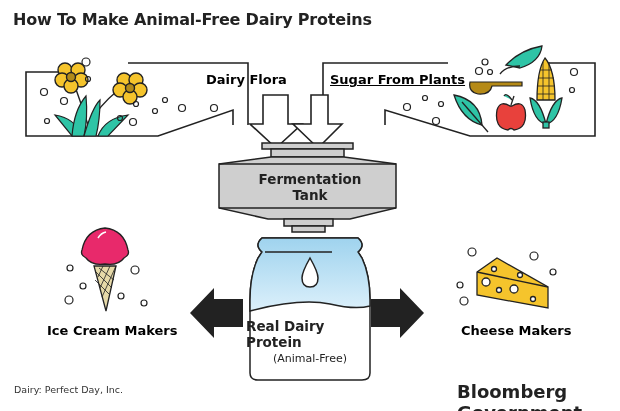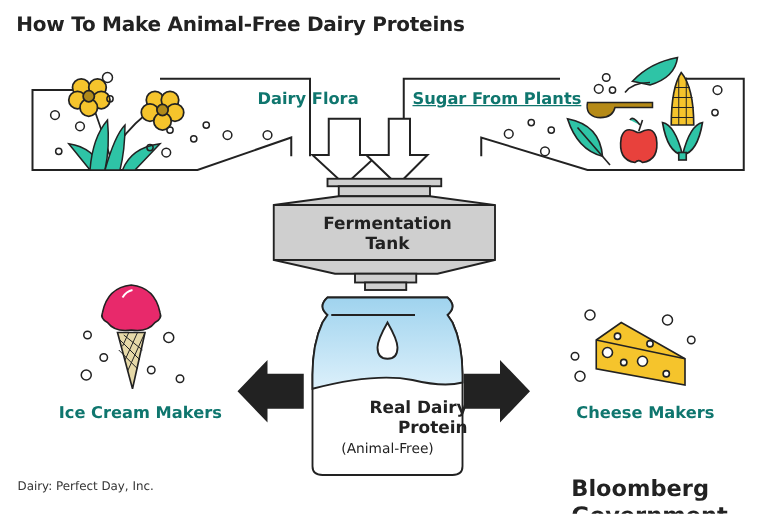--- a/index.html
+++ b/index.html
@@ -1,23 +1,23 @@
 <!DOCTYPE html>
 <html><head>
 <meta charset="utf-8">
 <style>
   html, body { margin:0; padding:0; background:#ffffff; }
   body { width:620px; height:411px; position:relative; overflow:hidden; font-family:"DejaVu Sans", sans-serif; }
   .title { position:absolute; left:13px; top:10px; font-size:16px; font-weight:bold; color:#222; letter-spacing:-0.2px; }
-  .label { position:absolute; font-weight:bold; color:#0f766e; font-size:13px; white-space:nowrap; }
+  .label { position:absolute; font-weight:bold; color:#000000; font-size:13px; white-space:nowrap; }
   .source { position:absolute; left:14px; top:384px; font-size:9.5px; color:#333; }
   .brand { position:absolute; left:457px; top:381px; font-size:18px; font-weight:bold; color:#222; }
   svg.art { position:absolute; left:0; top:0; }
   .tank-label { position:absolute; left:230px; top:171px; width:160px; text-align:center; font-weight:bold; font-size:13.5px; color:#222; line-height:16px; }
-  .jar-label { position:absolute; left:246px; top:318px; width:128px; text-align:right; font-weight:bold; font-size:13.5px; color:#222; line-height:16px; }
+  .jar-label { position:absolute; left:246px; top:318px; width:128px; text-align:left; font-weight:bold; font-size:13.5px; color:#222; line-height:16px; }
   .jar-sub { position:absolute; left:246px; top:352px; width:128px; text-align:center; font-size:11px; color:#222; }
 </style>
 </head>
 <body>
 
 <div class="title">How To Make Animal-Free Dairy Proteins</div>
 
 <svg class="art" width="620" height="411" viewBox="0 0 620 411">
   <g fill="none" stroke="#222" stroke-width="1.6">
     <polyline points="64,72 26,72 26,136 158,136 233,110 233,125"></polyline>

